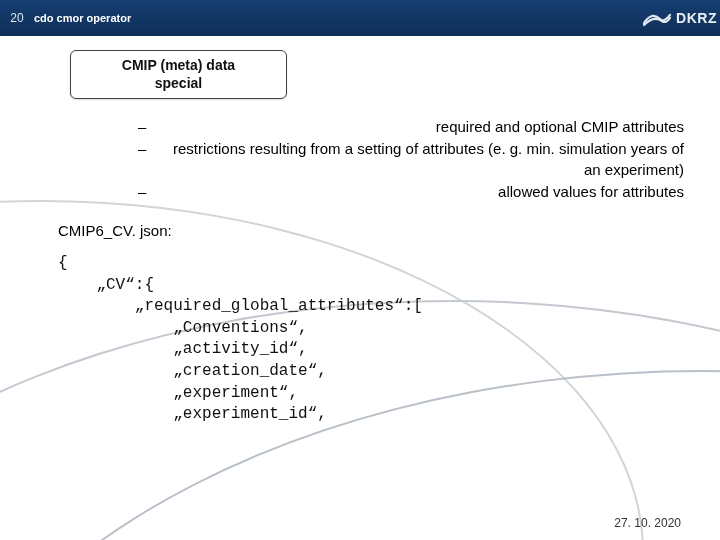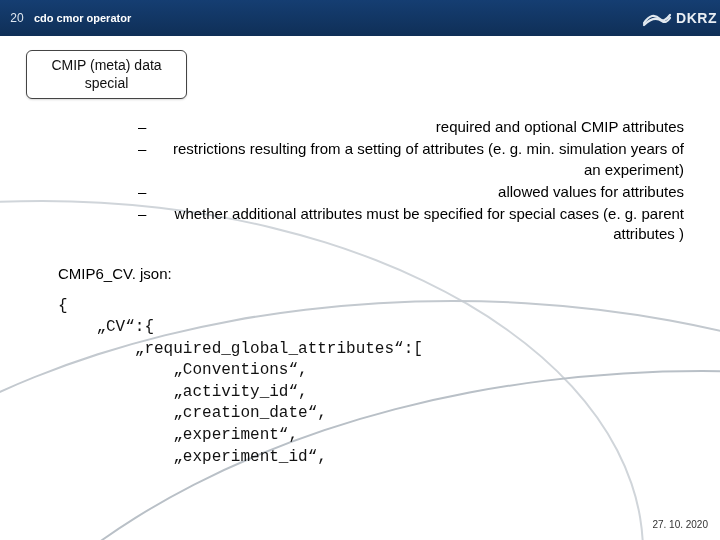--- a/index.html
+++ b/index.html
@@ -56,26 +56,27 @@
     position:relative;
     z-index:2;
     display:flex;
     gap:70px;
     margin:14px 0 0 26px;
   }
   .tab{
     background:#fff;
     border:1px solid #444;
     border-radius:6px;
-    padding:6px 12px;
-    font-weight:400;
+    padding:6px 40px;
+    font-weight:700;
     text-align:center;
     line-height:1.25;
     color:#111;
     box-shadow:0 1px 2px rgba(0,0,0,0.15);
+    margin-left:44px;
   }
   .tab.one{min-width:135px}
   .tab.two{min-width:130px;padding-top:10px;padding-bottom:10px}
   
   .content{
     position:relative;
     z-index:2;
     margin:18px 36px 0 120px;
     font-size:15px;
     line-height:1.35;
@@ -111,22 +112,22 @@
     font-family:"Courier New",monospace;
     font-size:16px;
     line-height:1.35;
     white-space:pre;
     color:#111;
   }
   
   .footer-date{
     position:absolute;
     bottom:10px;
-    right:12px;
-    font-size:10px;
+    right:39px;
+    font-size:12px;
     color:#333;
     z-index:2;
   }
 </style>
 </head>
 <body>
 
 <div class="swoosh" style="width:1200px;height:700px;left:-560px;top:200px;border-color:#d0d5da;"></div>
 <div class="swoosh" style="width:1500px;height:900px;left:-300px;top:300px;border-color:#c3c9cf;"></div>
 <div class="swoosh" style="width:1600px;height:1000px;left:-100px;top:370px;border-color:#b9c0c7;"></div>
@@ -148,21 +149,20 @@
     <span>CMIP (meta) data</span><br>
     <span>special</span>
   </div>
 </div>
 
 <div class="content">
   <ul>
     <li>required and optional CMIP attributes</li>
     <li>restrictions resulting from a setting of attributes (e. g. min. simulation years of an experiment)</li>
     <li>allowed values for attributes</li>
-    <li>whether additional attributes must be specified for special cases (e. g. parent attributes )</li>
   </ul>
 </div>
 
 <div class="code-label">CMIP6_CV. json:</div>
 
 <div class="code">{
     „CV“:{
         „required_global_attributes“:[
             „Conventions“,
             „activity_id“,

